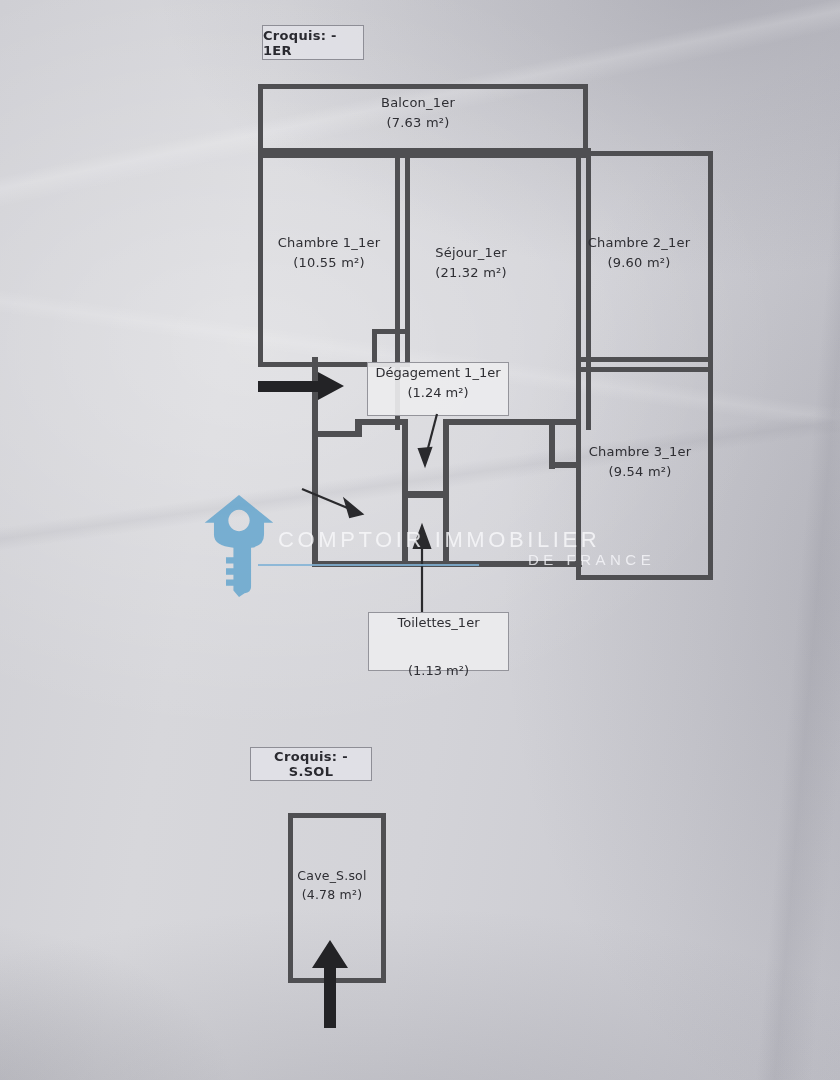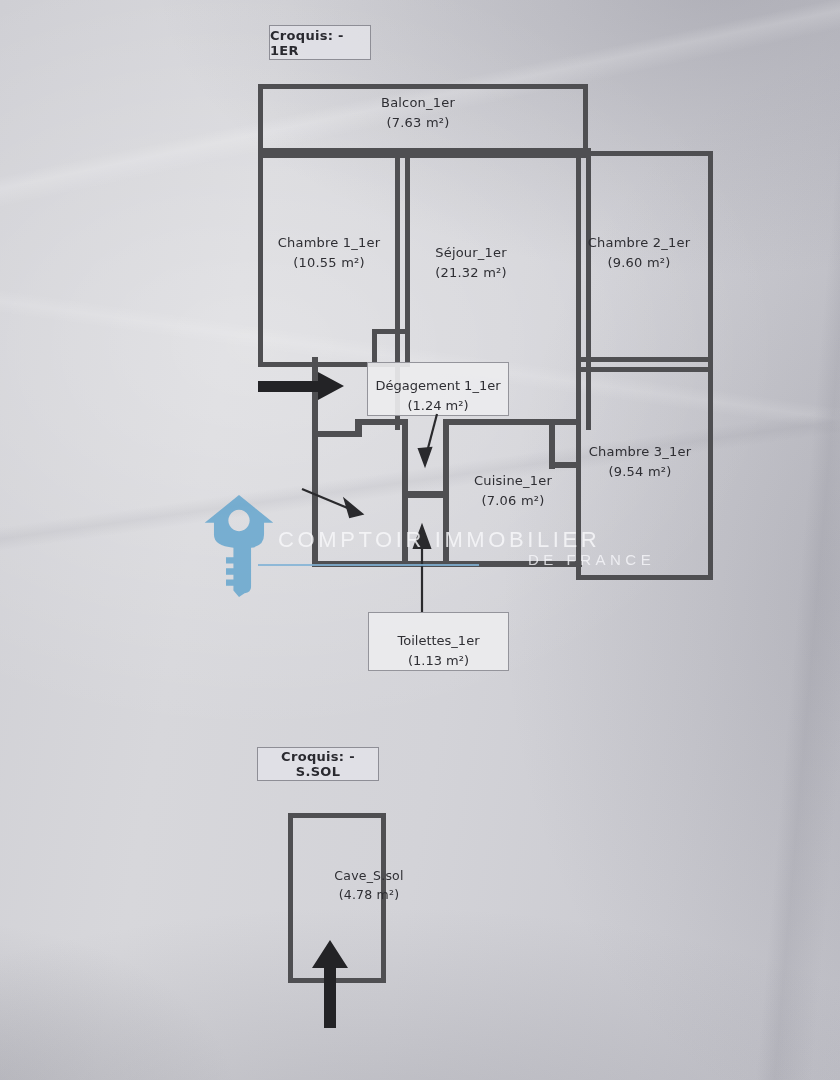--- a/index.html
+++ b/index.html
@@ -21,24 +21,24 @@
       linear-gradient(95deg, transparent 91%, rgba(120,120,132,.14) 93%, transparent 97%),
       linear-gradient(8deg, transparent 64%, rgba(255,255,255,.12) 65%, transparent 66%);
   }
   .room{position:absolute;border:5px solid var(--wall,#4f4f52);}
   .room.no-bottom{border-bottom:none;}
   .wallseg{position:absolute;background:var(--wall,#4f4f52);}
   .roomlabel{position:absolute;text-align:center;color:var(--ink,#2e2e33);
     font-size:13px;line-height:1.55;letter-spacing:.2px;}
   .tag{position:absolute;background:rgba(235,235,238,.92);border:1px solid #94949b;
     text-align:center;color:var(--ink,#2e2e33);font-size:13px;line-height:1.5;
-    display:flex;flex-direction:column;justify-content:flex-end;}
+    display:flex;flex-direction:column;justify-content:flex-start;}
   .croquis{position:absolute;background:rgba(226,226,231,.85);border:1px solid #8e8e96;
     color:#2a2a30;font-size:13px;font-weight:600;display:flex;align-items:center;
-    justify-content:center;letter-spacing:.3px;margin-left:7px;}
+    justify-content:center;letter-spacing:.3px;}
   .wm-text1{position:absolute;left:278px;top:527px;white-space:nowrap;
     font-family:"Liberation Sans",sans-serif;font-size:22px;font-weight:400;
     letter-spacing:3.6px;color:rgba(248,248,250,.82);z-index:6;}
   .wm-text2{position:absolute;left:528px;top:551px;white-space:nowrap;
     font-family:"Liberation Sans",sans-serif;font-size:15px;letter-spacing:4.5px;
     color:rgba(246,246,250,.80);z-index:6;}
   .wm-line{position:absolute;left:258px;top:564px;width:221px;height:2px;
     background:rgba(128,178,214,.85);z-index:6;}
   .wm-key{position:absolute;left:204px;top:495px;z-index:5;}
   svg.arrows{position:absolute;left:0;top:0;z-index:4;pointer-events:none;}
@@ -88,38 +88,34 @@
     <div>(10.55 m²)</div>
   </div>
   <div class="roomlabel" style="left:386px;top:243px;width:170px;">
     <div>Séjour_1er</div>
     <div>(21.32 m²)</div>
   </div>
   <div class="roomlabel" style="left:580px;top:233px;width:118px;">
     <div>Chambre 2_1er</div>
     <div>(9.60 m²)</div>
   </div>
-  <div class="roomlabel" style="left:452px;top:471px;width:122px;">
-    <div>Cuisine_1er</div>
-    <div>(7.06 m²)</div>
-  </div>
   <div class="roomlabel" style="left:581px;top:442px;width:118px;">
     <div>Chambre 3_1er</div>
     <div>(9.54 m²)</div>
   </div>
-  <div class="roomlabel" style="left:290px;top:866px;width:84px;font-size:12.5px;margin-left:37px;">
+  <div class="roomlabel" style="left:290px;top:866px;width:84px;font-size:12.5px;">
     <div>Cave_S.sol</div>
     <div>(4.78 m²)</div>
   </div>
 
   <div class="tag" style="left:367px;top:362px;width:140px;height:52px;">
     <div>Dégagement 1_1er</div>
     <div>(1.24 m²)</div>
   </div>
-  <div class="tag" style="left:368px;top:612px;width:139px;height:57px;">
+  <div class="tag" style="left:368px;top:612px;width:139px;height:57px;gap:28px;">
     <div>Toilettes_1er</div>
     <div>(1.13 m²)</div>
   </div>
 </div>
 
 <svg class="arrows" width="840" height="1080" viewBox="0 0 840 1080">
   <path d="M258 381 H318 V372 L344 386 L318 400 V392 H258 Z" fill="#232326"></path>
   <g stroke="#2a2a2d" stroke-width="2.2" fill="#2a2a2d">
     <line x1="437" y1="414" x2="427" y2="452"></line>
     <polygon points="419,449 431,448 425,465"></polygon>

